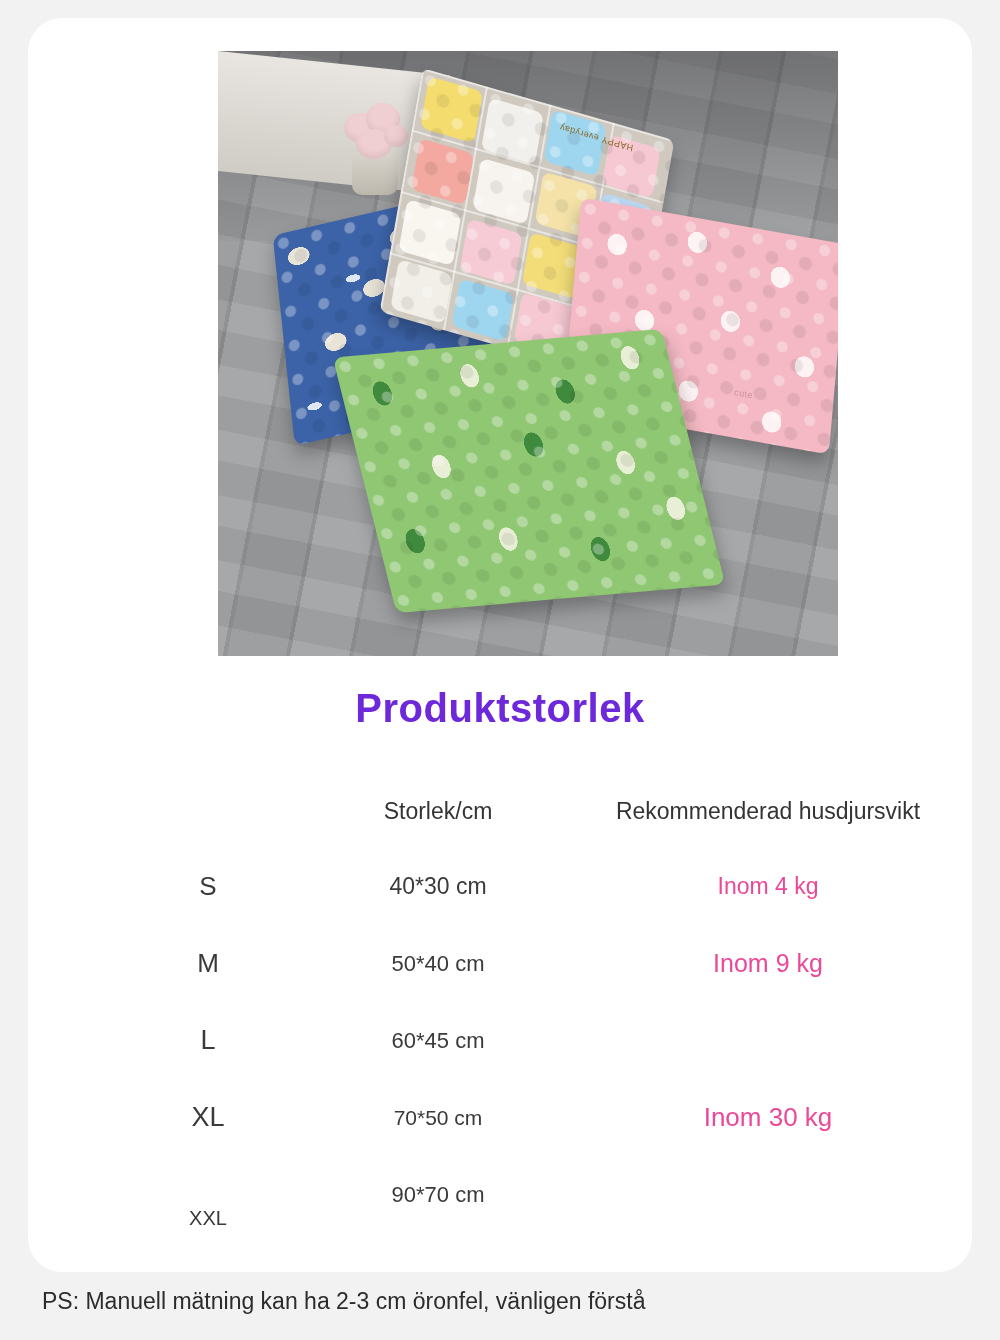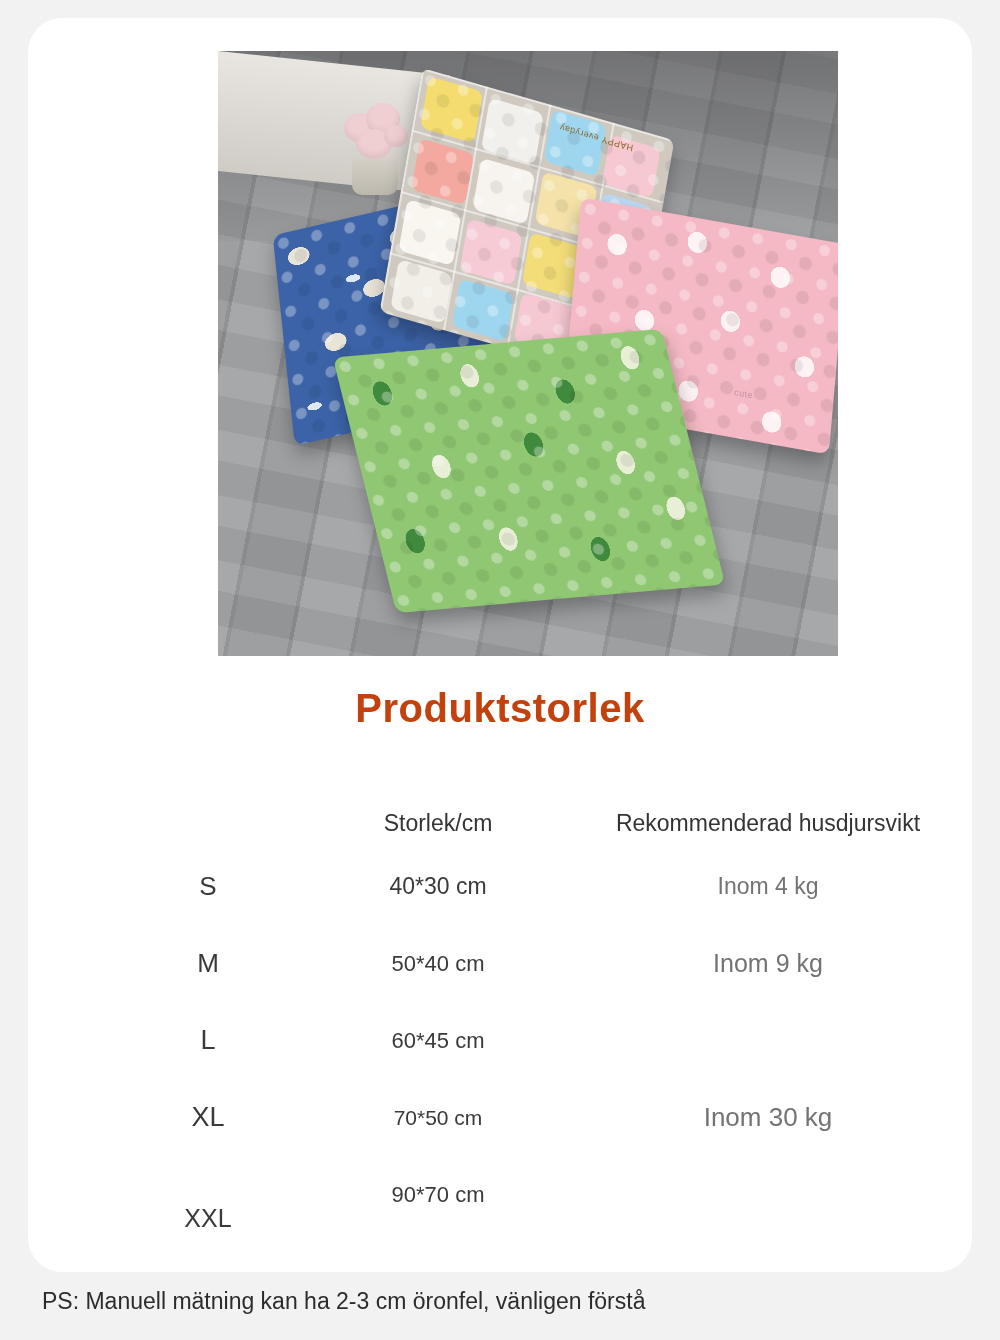--- a/index.html
+++ b/index.html
@@ -207,35 +207,35 @@
     letter-spacing: 0.5px;
     white-space: nowrap;
   }
   
   .headline {
     position: absolute;
     left: 0; right: 0;
     top: 668px;
     text-align: center;
     font-size: 40px;
-    color: #c2410c;
+    color: #6d28d9;
     font-weight: bold;
     letter-spacing: 0.5px;
   }
   
   .size-table {
     position: absolute;
     left: 100px;
     top: 780px;
     width: 820px;
     color: #2f2f2f;
   }
   .st-head {
     display: flex;
-    align-items: center;
+    align-items: flex-start;
     height: 50px;
   }
   .st-row {
     display: flex;
     align-items: center;
     height: 77px;
   }
   .col-size {
     width: 160px;
     text-align: center;
@@ -245,41 +245,41 @@
   .col-dim {
     width: 300px;
     text-align: center;
     font-size: 23px;
     color: #3a3a3a;
   }
   .col-weight {
     width: 360px;
     text-align: center;
     font-size: 24px;
-    color: #737373;
+    color: #ec4899;
   }
   .col-dim.h, .col-weight.h {
     font-size: 23px;
     color: #343434;
   }
   .r0 .col-dim { font-size: 23px; }
   .r1 .col-dim { font-size: 22px; }
   .r2 .col-dim { font-size: 22px; }
   .r3 .col-dim { font-size: 21px; }
   .r4 .col-dim { font-size: 22px; }
   .r0 .col-weight { font-size: 23px; }
   .r1 .col-weight { font-size: 25px; }
   .r2 .col-weight { font-size: 26px; }
   .r3 .col-weight { font-size: 26px; }
   .r4 .col-weight { font-size: 26px; }
   .r0 .col-size { font-size: 26px; }
   .r1 .col-size { font-size: 26px; }
   .r2 .col-size { font-size: 27px; }
   .r3 .col-size { font-size: 27px; }
-  .r4 .col-size { font-size: 25px; margin-top: 48px; }
+  .r4 .col-size { font-size: 20px; margin-top: 48px; }
   
   .footnote {
     position: absolute;
     left: 42px;
     top: 1288px;
     font-size: 23px;
     color: #2c2c2c;
   }
 </style>
 </head>

